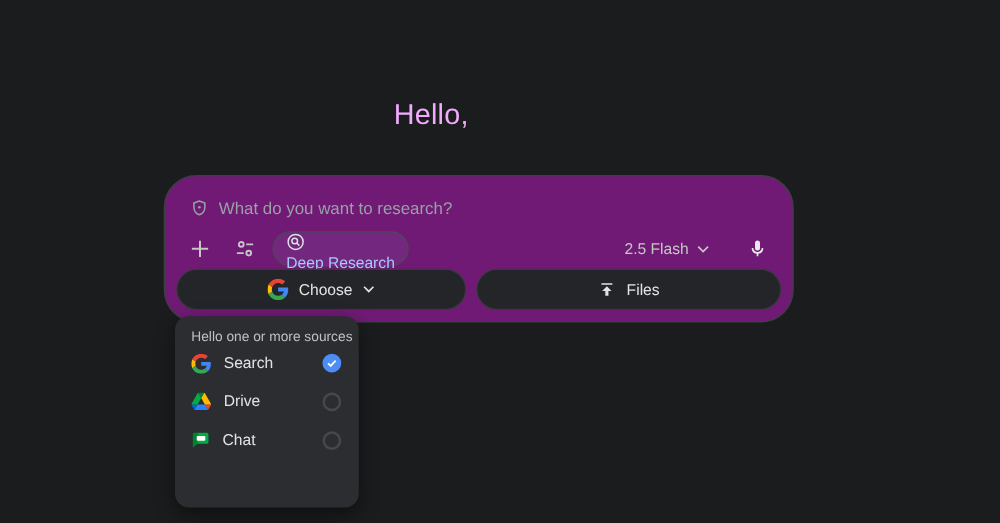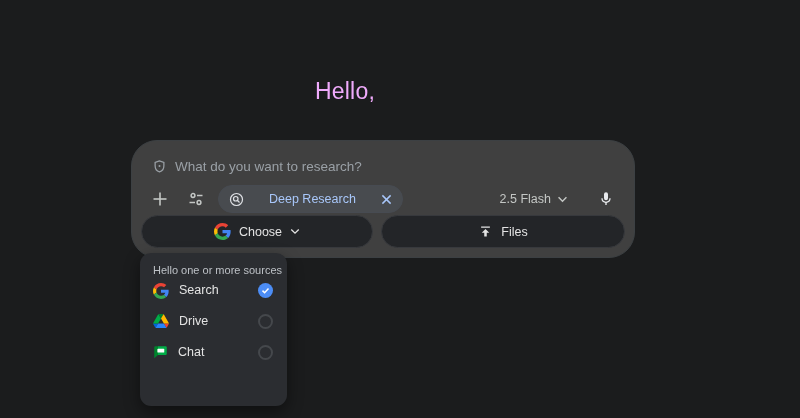--- a/index.html
+++ b/index.html
@@ -14,43 +14,44 @@
 
   
   .greeting{
     position:absolute;left:0;top:78px;width:690px;text-align:center;
     font-size:23px;font-weight:500;color:#f0abfc;letter-spacing:.2px;
   }
 
   
   .composer{
     position:absolute;left:131px;top:140px;width:504px;height:118px;
-    border:1px solid #3c4043;border-radius:26px;background:#404040;
+    border:1px solid #3c4043;border-radius:26px;background:#701a75;
     box-sizing:border-box;
   }
   .prompt-row{
     position:absolute;left:20px;top:15px;right:20px;height:20px;
     display:flex;align-items:center;gap:8px;
   }
   .prompt-row .ph{
     color:#9aa0a6;font-size:13.5px;white-space:nowrap;overflow:hidden;
   }
   .toolbar{
     position:absolute;left:14px;right:14px;top:44px;height:28px;
     display:flex;align-items:center;
   }
   .icon-btn{
     width:28px;height:28px;display:flex;align-items:center;justify-content:center;
     border-radius:50%;cursor:pointer;flex:0 0 auto;
   }
   .chip{
-    margin-left:8px;height:26px;display:flex;align-items:center;gap:25px;
+    margin-left:8px;height:26px;display:flex;gap:2px;
     padding:0 10px 0 10px;border-radius:14px;
     border:1px solid #474b52;background:rgba(168,199,250,0.08);
     cursor:pointer;
+    flex-direction:column;
   }
   .chip .chip-label{color:#a8c7fa;font-size:12.5px;font-weight:500;white-space:nowrap;}
   .toolbar .spacer{flex:1;}
   .model{
     display:flex;align-items:center;gap:6px;color:#c4c7c5;font-size:12.5px;
     padding:4px 6px;border-radius:12px;cursor:pointer;
   }
   .mic{margin-left:18px;}
 
   .pill-row{

